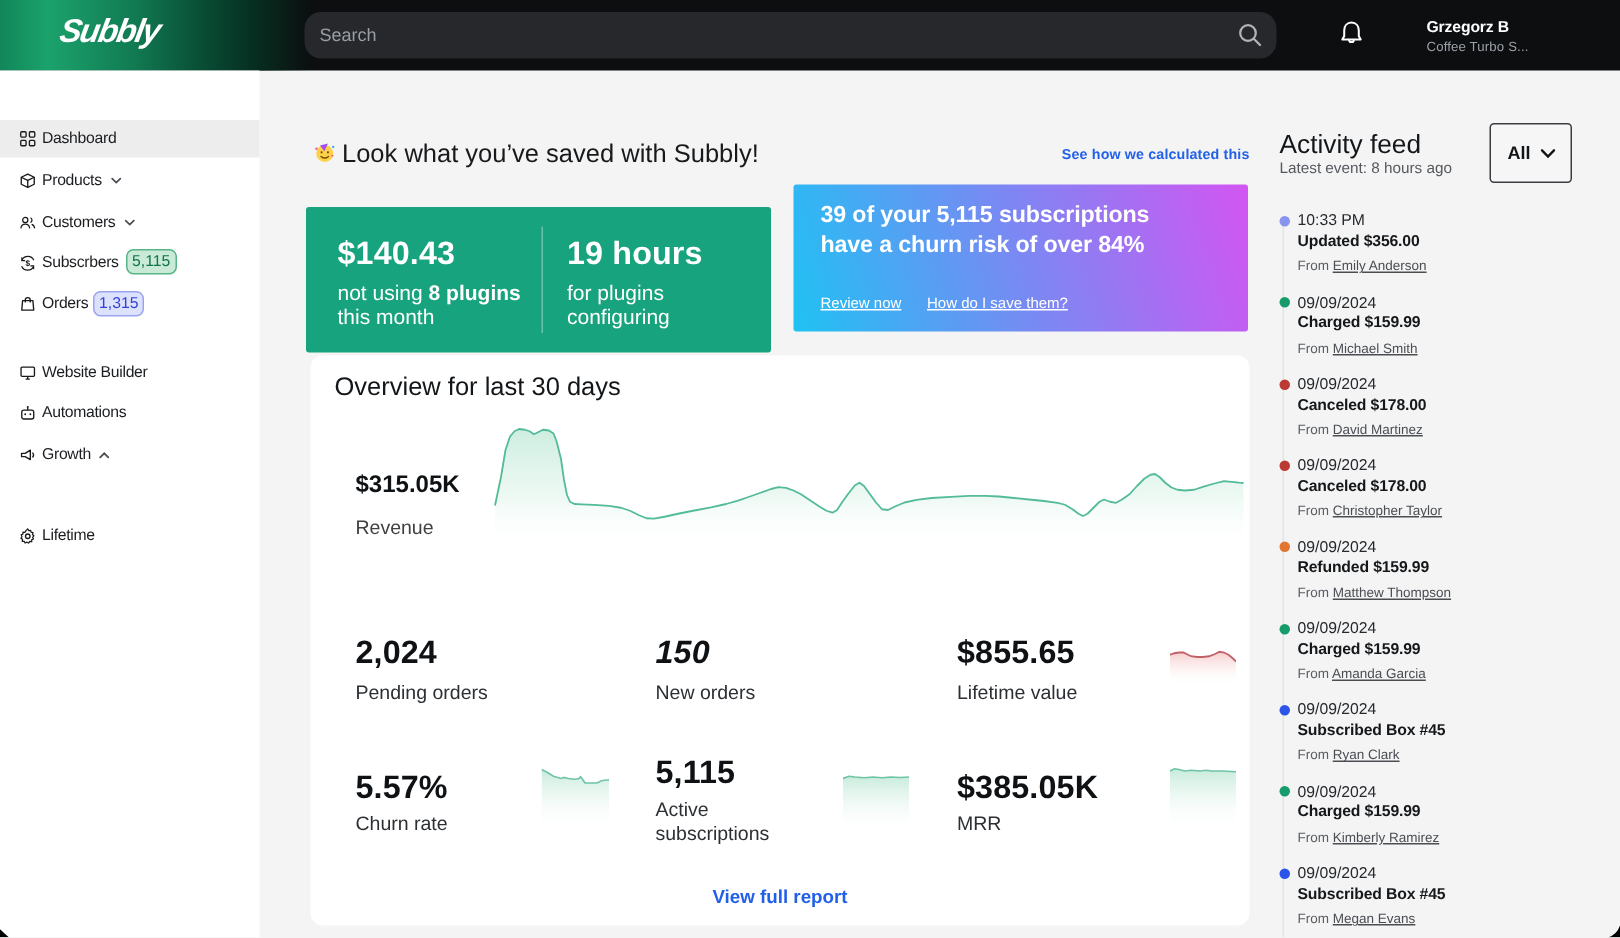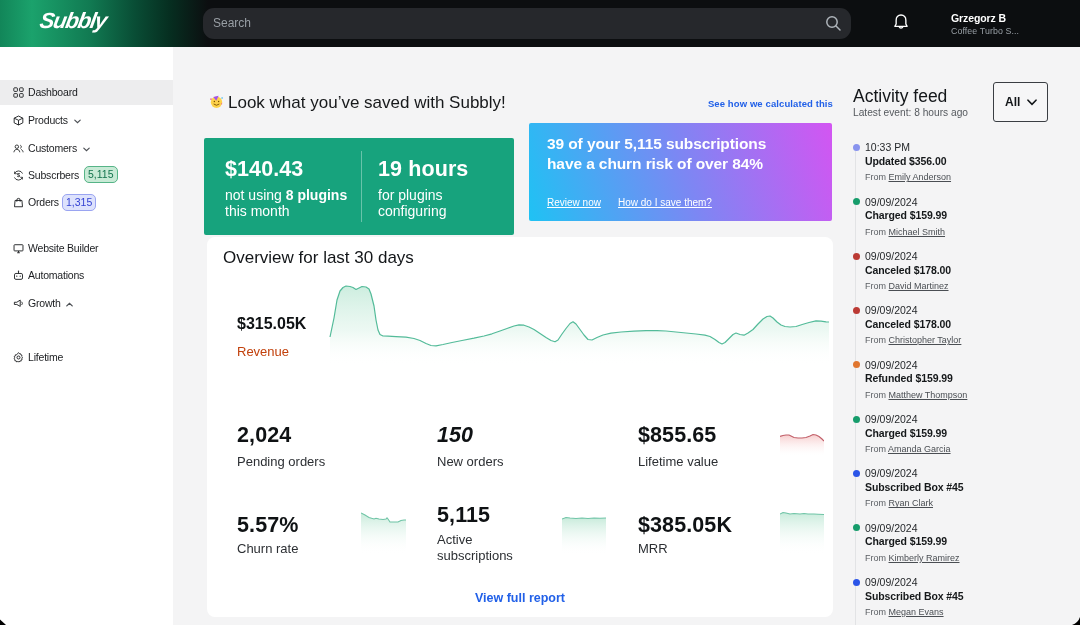--- a/index.html
+++ b/index.html
@@ -46,21 +46,21 @@
   
   #pcard { position:absolute; left:529px; top:123px; width:303px; height:98px; border-radius:2px; color:#fff;
     background:linear-gradient(72deg, #1fc2f3 0%, #7e86f3 52%, #d355f2 100%); }
   #pcard .t { position:absolute; left:18px; top:11px; font-size:15.5px; font-weight:700; line-height:20px; letter-spacing:-0.1px; }
   #pcard a { color:#fff; font-size:10px; text-decoration:underline; position:absolute; top:74px; }
 
   
   #ocard { position:absolute; left:207px; top:237px; width:626px; height:380px; background:#fff; border-radius:8px; }
   #ocard .title { position:absolute; left:16px; top:11px; font-size:17px; color:#131619; }
   #rev-num { position:absolute; left:30px; top:77.5px; font-size:16px; font-weight:700; color:#0f1214; }
-  #rev-lbl { position:absolute; left:30px; top:107px; font-size:13px; color:#c2410c; }
+  #rev-lbl { position:absolute; left:30px; top:107px; font-size:13px; color:#404040; }
   #bigchart { position:absolute; left:119px; top:43px; }
   .mnum { position:absolute; font-size:21.5px; font-weight:700; color:#0f1214; letter-spacing:0.1px; }
   .mlbl { position:absolute; font-size:13px; color:#2c2f33; line-height:16px; }
   #vfr { position:absolute; left:0; top:354px; width:626px; text-align:center; font-size:12.5px; font-weight:700; color:#2160e8; }
 
   
   #act-title { position:absolute; left:853px; top:86px; font-size:17.5px; color:#131619; }
   #act-sub { position:absolute; left:853px; top:107px; font-size:10.2px; color:#55595e; }
   #all-btn { position:absolute; left:993px; top:82px; width:55px; height:40px; background:#f6f6f7; border:1.3px solid #3a3e43; border-radius:3px; }
   #all-btn span { position:absolute; left:11px; top:12px; font-size:12px; font-weight:700; color:#131619; }

